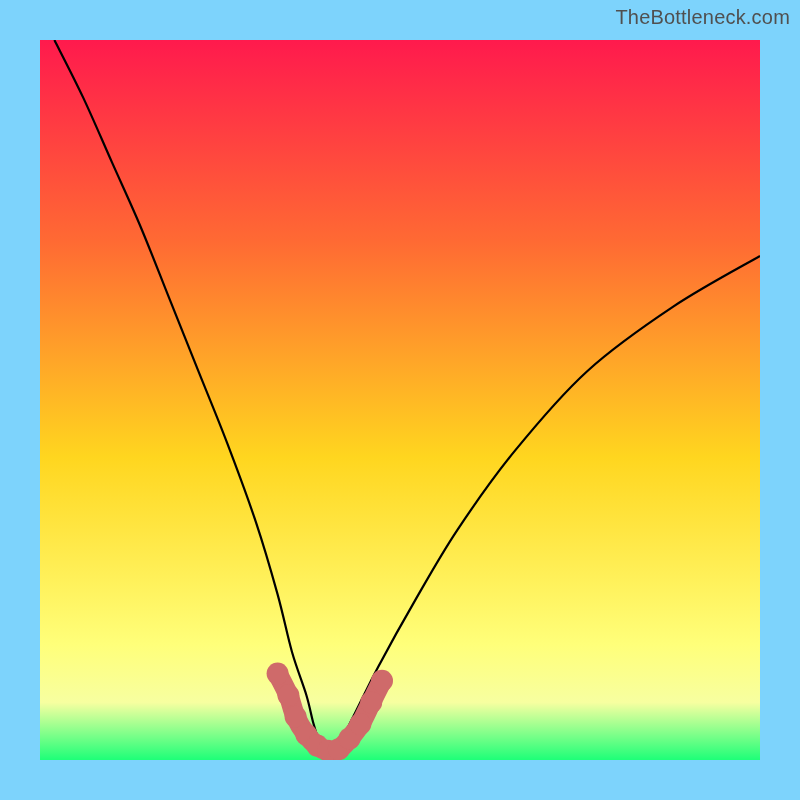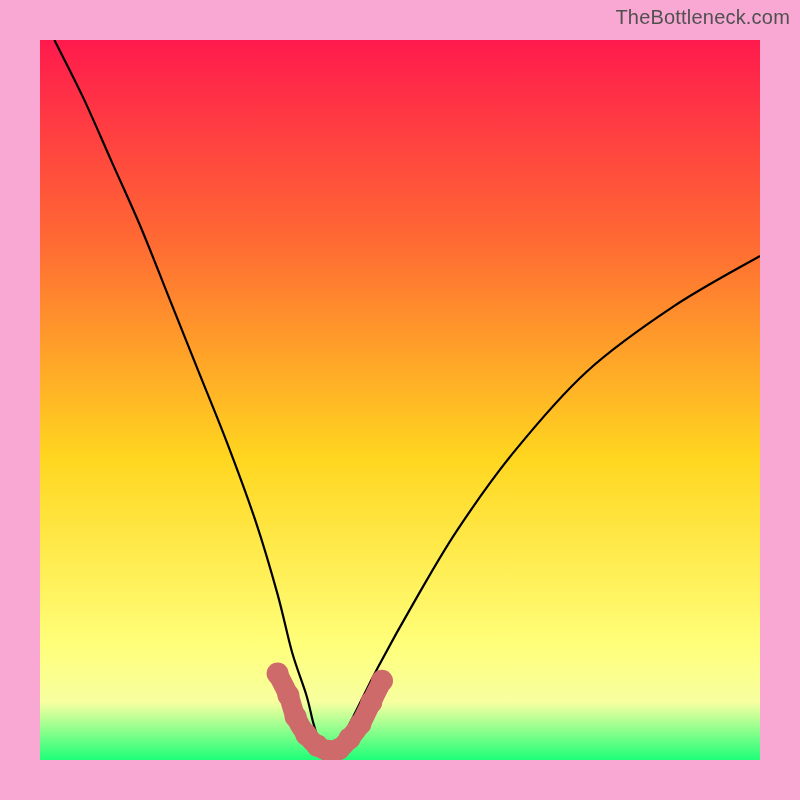--- a/index.html
+++ b/index.html
@@ -1,16 +1,16 @@
 <!DOCTYPE html>
 <html><head>
 <meta charset="utf-8">
 <style>
 html,body{margin:0;padding:0;width:800px;height:800px;overflow:hidden}
-.frame{width:800px;height:800px;background:#f9a8d4;position:relative}
+.frame{width:800px;height:800px;background:#7dd3fc;position:relative}
 .plot{position:absolute;left:40px;top:40px;width:720px;height:720px}
 .wm{position:absolute;top:6px;right:10px;font:20px Arial,Helvetica,sans-serif;color:#505050;letter-spacing:.2px}
 svg{display:block}
 </style>
 </head>
 <body>
 
 <div class="frame">
   <div class="wm">TheBottleneck.com</div>
   <div class="plot">

